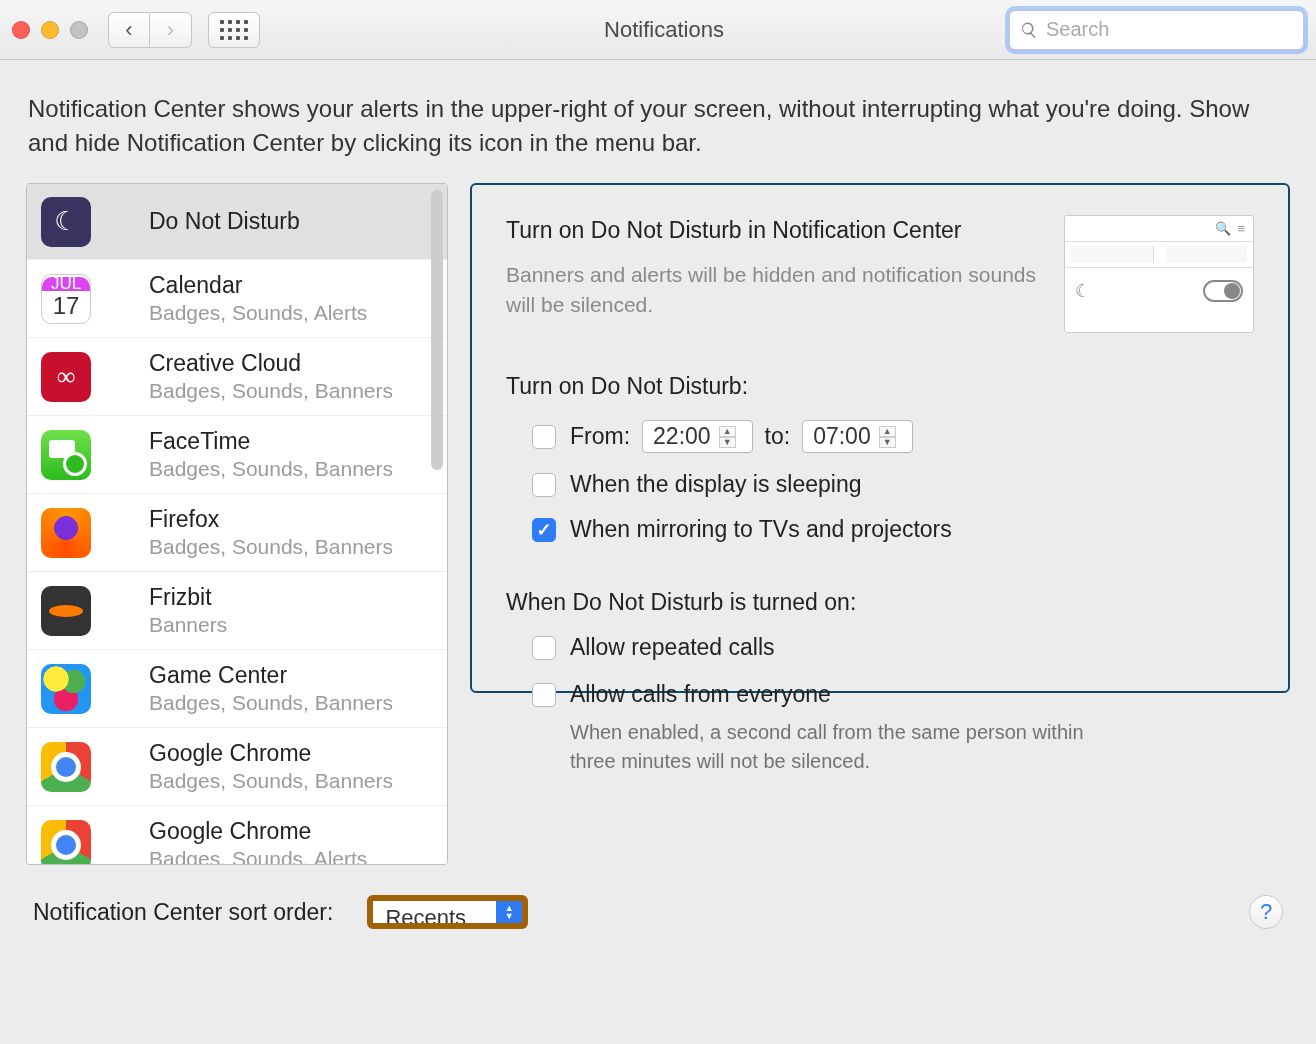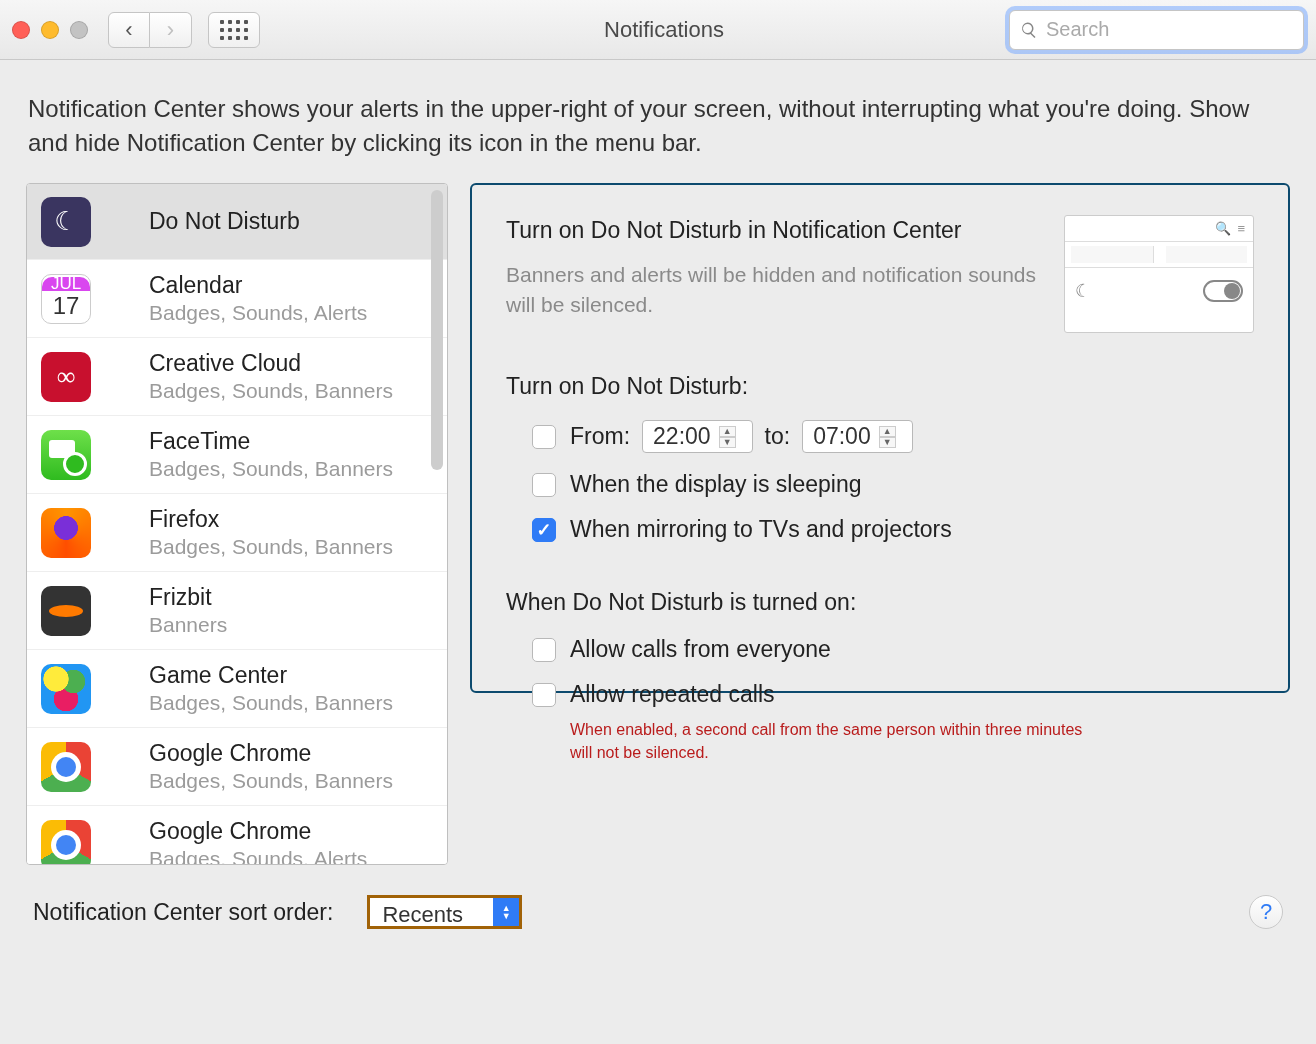--- a/index.html
+++ b/index.html
@@ -160,32 +160,32 @@
 
 .time-row { display:flex; align-items:center; gap:12px; }
 .time-input {
   display:flex; align-items:center;
   background:#fff; border:1px solid #b8b8b8; border-radius:4px;
   padding: 2px 16px 2px 10px; font-size:23px;
 }
 .stepper { display:flex; flex-direction:column; margin-left:8px; }
 .stepper span { font-size:9px; color:#666; line-height:9px; border:1px solid #ccc; padding:0 3px; background:#f7f7f7;}
 
-.sub-note { font-size:16px; color:#b91c1c; line-height:1.45; padding-left:64px; margin-top:10px; max-width:600px;}
+.sub-note { font-size:20px; color:#737373; line-height:1.45; padding-left:64px; margin-top:10px; max-width:600px;}
 
 
 .footer {
   display:flex; align-items:center;
   padding: 30px 33px 0;
   gap: 16px;
 }
 .footer-label { font-size:23px; color:#222; margin-right:18px; }
 .select-wrap {
   display:flex; align-items:stretch; height:34px;
-  border:3px solid #a16207; border-radius:0; overflow:hidden;
+  border:6px solid #a16207; border-radius:6px; overflow:hidden;
   background:#fff;
 }
 .select-wrap .sel-text { padding:4px 30px 4px 12px; font-size:22px; }
 .select-wrap .sel-arrows {
   width:26px; background:#2f7bf6; display:flex; flex-direction:column;
   align-items:center; justify-content:center; color:#fff;
 }
 .select-wrap .sel-arrows span { font-size:9px; line-height:8px;}
 .help-btn {
   margin-left:auto; width:34px; height:34px; border-radius:50%;
@@ -380,28 +380,28 @@
       <span class="opt-label">When the display is sleeping</span>
     </div>
 
     <div class="opt-row">
       <div class="chk checked"></div>
       <span class="opt-label">When mirroring to TVs and projectors</span>
     </div>
 
     <div class="section-label" style="margin-top:46px">When Do Not Disturb is turned on:</div>
 
+    <div class="opt-row">
+      <div class="chk"></div>
+      <span class="opt-label">Allow repeated calls</span>
+    </div>
+
     <div class="opt-row first">
       <div class="chk"></div>
       <span class="opt-label">Allow calls from everyone</span>
-    </div>
-
-    <div class="opt-row">
-      <div class="chk"></div>
-      <span class="opt-label">Allow repeated calls</span>
     </div>
     <div class="sub-note">When enabled, a second call from the same person within three minutes will not be silenced.</div>
   </div>
 </div>
 
 <div class="footer">
   <span class="footer-label">Notification Center sort order:</span>
   <div class="select-wrap">
     <span class="sel-text">Recents</span>
     <span class="sel-arrows">

